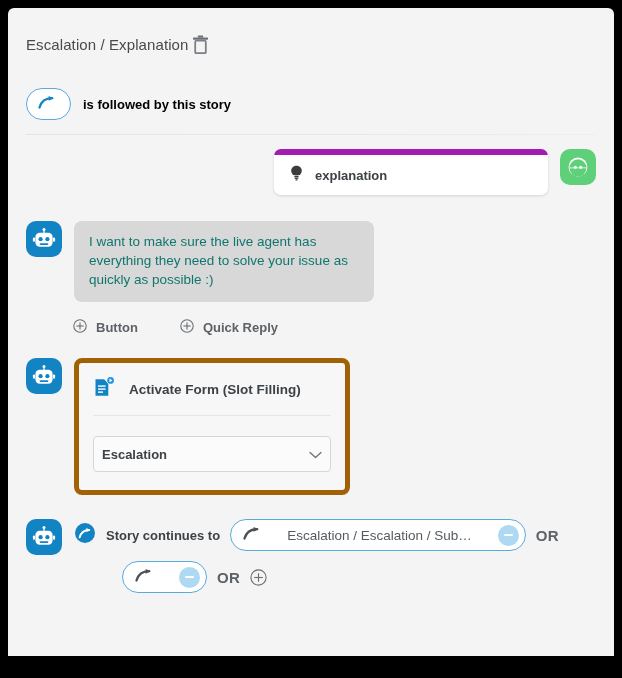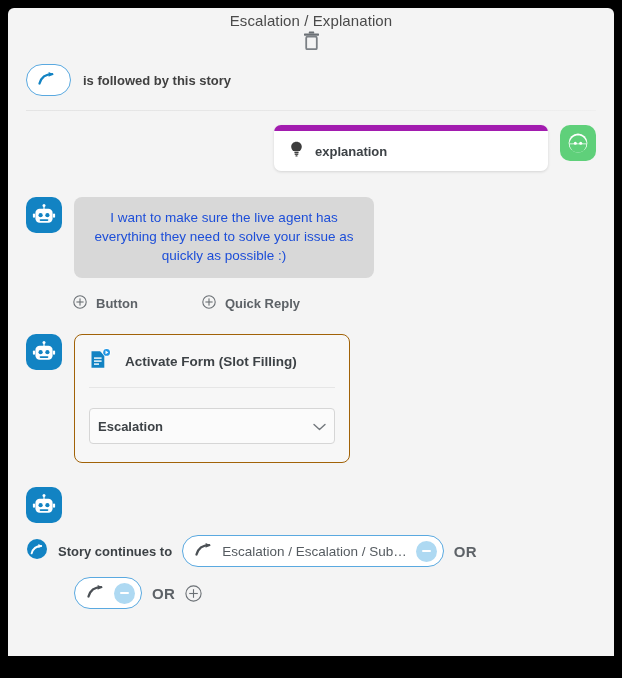--- a/index.html
+++ b/index.html
@@ -22,25 +22,24 @@
     height: 648px;
     background: #f4f4f4;
     border-radius: 6px 6px 0 0;
     overflow: hidden;
   }
 
   
   .header {
     position: relative;
     height: 48px;
-    padding: 0 18px;
-    display: flex;
-    align-items: center;
-    justify-content: center;
-    flex-direction: column;
+    padding: 12px 18px;
+    display: flex;
+    align-items: center;
+    justify-content: flex-start;
   }
   .header-title {
     font-size: 15px;
     color: #4a4a4a;
     letter-spacing: 0.1px;
   }
   .trash-btn {
     width: 24px;
     height: 24px;
     display: flex;
@@ -68,21 +67,21 @@
     height: 32px;
   }
   .chip-label {
     font-size: 13.5px;
     color: #555b60;
     white-space: nowrap;
   }
   .followed-text {
     font-size: 13px;
     font-weight: bold;
-    color: #404040;
+    color: #000000;
   }
 
   .divider {
     margin: 14px 18px 0 18px;
     height: 1px;
     background: linear-gradient(to right, #e4e4e4, #e8e8e8 60%, #efefef);
   }
 
   
   .convo {
@@ -141,28 +140,27 @@
     gap: 12px;
     margin-top: 26px;
   }
   .bot-bubble {
     background: #d8d8d8;
     border-radius: 8px;
     padding: 11px 15px 13px 15px;
     max-width: 270px;
     font-size: 13.5px;
     line-height: 1.42;
-    color: #1d4ed8;
-    text-align: center;
+    color: #0f766e;
   }
   .bot-col { display: flex; flex-direction: column; }
 
   .btn-row {
     display: flex;
-    gap: 64px;
+    gap: 42px;
     margin: 17px 0 0 47px;
     align-items: center;
   }
   .addbtn {
     display: inline-flex;
     align-items: center;
     gap: 9px;
     font-size: 13px;
     font-weight: bold;
     color: #5d6267;
@@ -172,21 +170,21 @@
   
   .form-turn {
     display: flex;
     align-items: flex-start;
     gap: 12px;
     margin-top: 22px;
   }
   .form-card {
     width: 276px;
     background: #f7f7f7;
-    border: 1px solid #a16207;
+    border: 5px solid #a16207;
     border-radius: 8px;
     padding: 12px 14px 18px 14px;
     box-sizing: border-box;
   }
   .form-head {
     display: flex;
     align-items: center;
     gap: 12px;
     padding-bottom: 12px;
     border-bottom: 1px solid #e6e6e6;
@@ -213,38 +211,37 @@
     font-weight: bold;
     color: #3d4246;
   }
 
   
   .cont-turn {
     display: flex;
     align-items: flex-start;
     gap: 12px;
     margin-top: 24px;
-    flex-direction: column;
   }
   .cont-col { display: flex; flex-direction: column; gap: 10px; }
   .cont-row {
     display: flex;
     align-items: center;
     gap: 10px;
   }
   .cont-label {
     font-size: 13px;
     font-weight: bold;
     color: #3d4246;
     white-space: nowrap;
   }
   .chip-story {
     display: inline-flex;
     align-items: center;
-    gap: 9px;
+    gap: 26px;
     background: #ffffff;
     border: 1.5px solid #5aa9e0;
     border-radius: 999px;
     padding: 4px 6px 4px 12px;
     height: 32px;
     box-sizing: border-box;
   }
   .chip-story .chip-label { font-size: 13.5px; }
   .minus-btn {
     width: 21px;

